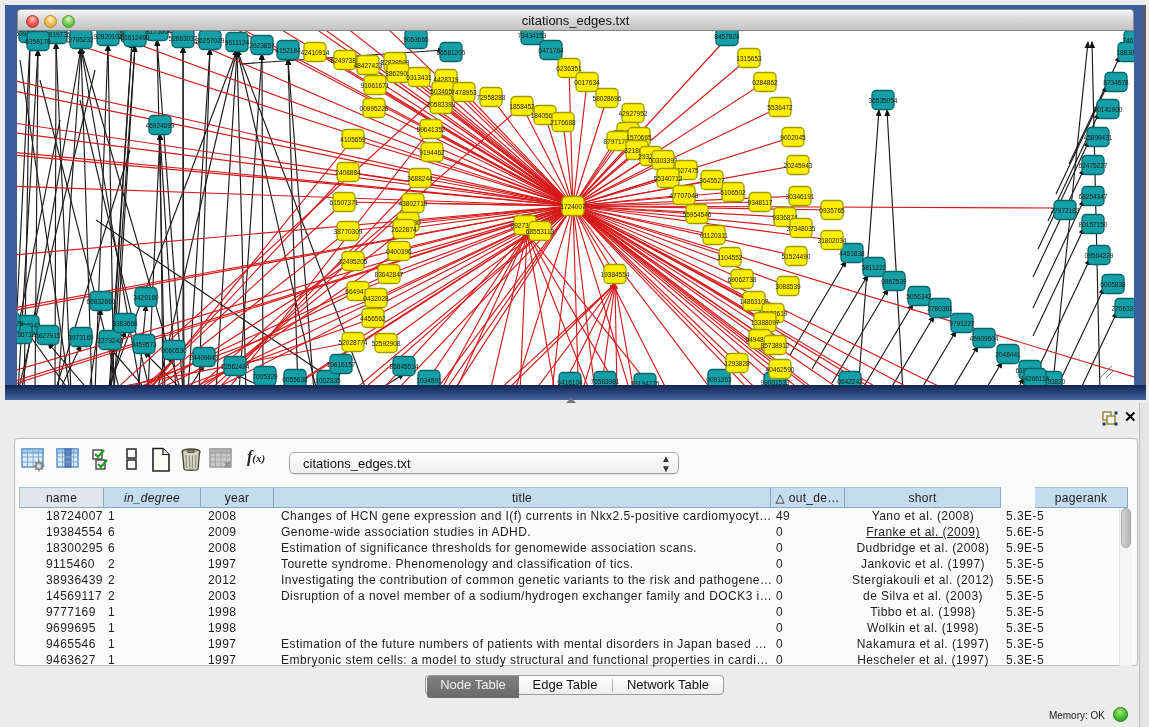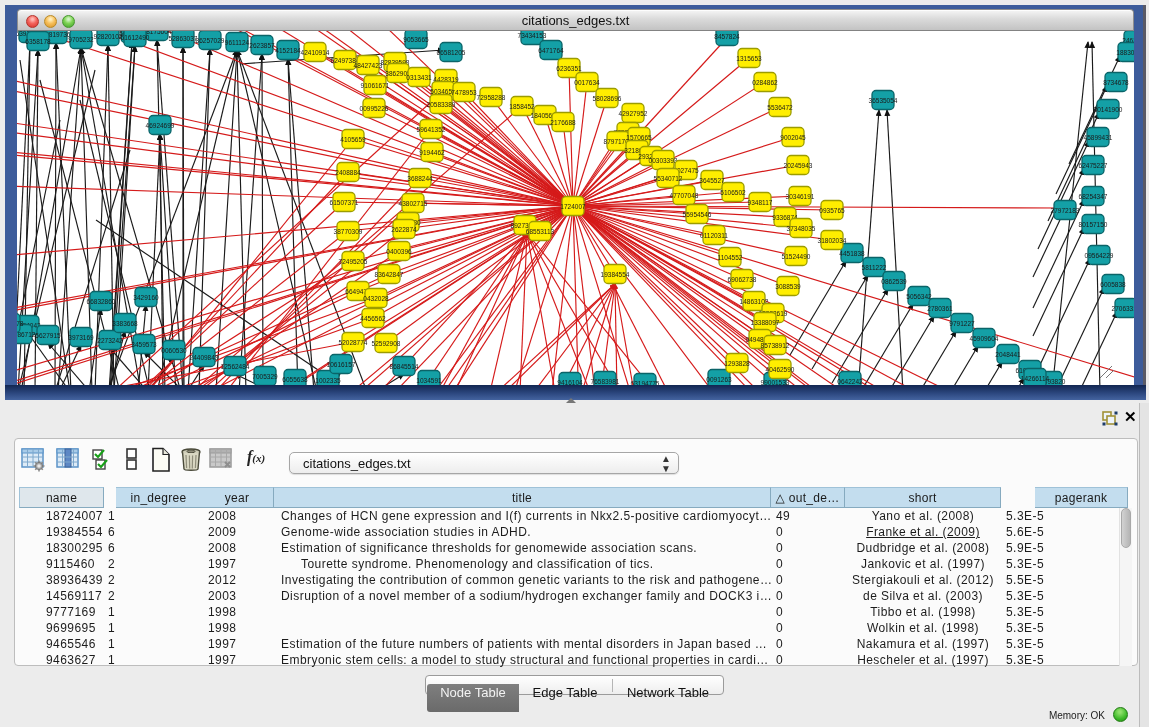--- a/index.html
+++ b/index.html
@@ -63,21 +63,21 @@
 #vscroll { position:absolute; left:1104px; top:69px; width:13px; height:158px;
   background:#f5f5f5; border-left:1px solid #e2e2e2; }
 #vthumb { position:absolute; left:1px; top:0px; width:10px; height:40px;
   background:linear-gradient(90deg,#d2d2d2,#b4b4b4); border:1px solid #a8a8a8;
   border-radius:6px; }
 
 
 #tabs { position:absolute; left:425px; top:243px; width:299px; height:20px;
   background:linear-gradient(#ffffff,#eeeeee); border:1px solid #9b9b9b;
   border-radius:4px; font-size:13px; color:#111; }
-#tabs .seg { position:absolute; top:0; height:28px; line-height:18px; text-align:center;margin-top:8px; }
+#tabs .seg { position:absolute; top:0; height:22px; line-height:18px; text-align:center; }
 #tabs .sel { background:linear-gradient(#7f7f7f,#6a6a6a); color:#f3f3f3;
   border-radius:3px 0 0 3px; }
 #tabs .div { position:absolute; top:3px; width:1px; height:13px; background:#b5b5b5; }
 
 #memline { position:absolute; left:0; top:700px; width:1149px; height:27px; }
 #memline .mt { position:absolute; right:44px; top:10px; font-size:10px; color:#222; }
 #memok { position:absolute; left:1113px; top:7px; width:15px; height:15px; border-radius:50%;
   background:radial-gradient(circle at 45% 30%, #8fe06a 10%, #3db929 60%, #259314 95%);
   border:1px solid #1f7a11; }
 
@@ -997,21 +997,21 @@
             <path d="M16,15 l5,5 M21,15 l-5,5" stroke="#8e8e8e" stroke-width="2"></path>
           </svg>
           <div class="ico" style="left:228px;top:3px;width:30px;font-family:'Liberation Serif',serif;font-style:italic;font-weight:bold;font-size:16px;color:#222;">f<span style="font-size:11px;">(x)</span></div>
         <div id="combo">
           <div class="ct">citations_edges.txt</div>
           <div class="ar">▲<br>▼</div>
         </div>
       </div>
       <div id="thead">
         <div class="hc first" style="left:0px;width:85px;">name</div>
-        <div class="hc" style="left:97px;width:86px;">in_degree</div>
+        <div class="hc" style="left:85px;width:97px;font-style:italic;">in_degree</div>
         <div class="hc" style="left:182px;width:73px;">year</div>
         <div class="hc" style="left:255px;width:497px;">title</div>
         <div class="hc" style="left:752px;width:74px;">△ out_de…</div>
         <div class="hc" style="left:826px;width:156px;">short</div>
         <div class="hc" style="left:1016px;width:93px;">pagerank</div>
       </div>
       <div id="rows">
           <div class="row">
             <span class="c" style="left:27px;">18724007</span>
             <span class="c" style="left:89px;">1</span>
@@ -1036,21 +1036,21 @@
             <span class="c" style="left:189px;">2008</span>
             <span class="c ell" style="left:262px;width:492px;">Estimation of significance thresholds for genomewide association scans.</span>
             <span class="c" style="left:757px;">0</span>
             <span class="c" style="left:826px;width:156px;text-align:center;">Dudbridge et al. (2008)</span>
             <span class="c" style="left:987px;">5.9E‑5</span>
           </div>
 <div class="row">
             <span class="c" style="left:27px;">9115460</span>
             <span class="c" style="left:89px;">2</span>
             <span class="c" style="left:189px;">1997</span>
-            <span class="c ell" style="left:262px;width:492px;margin-left:20px;">Tourette syndrome. Phenomenology and classification of tics.</span>
+            <span class="c ell" style="left:262px;width:492px;">Tourette syndrome. Phenomenology and classification of tics.</span>
             <span class="c" style="left:757px;">0</span>
             <span class="c" style="left:826px;width:156px;text-align:center;">Jankovic et al. (1997)</span>
             <span class="c" style="left:987px;">5.3E‑5</span>
           </div>
 <div class="row">
             <span class="c" style="left:27px;">38936439</span>
             <span class="c" style="left:89px;">2</span>
             <span class="c" style="left:189px;">2012</span>
             <span class="c ell" style="left:262px;width:492px;">Investigating the contribution of common genetic variants to the risk and pathogenesis of ADHD</span>
             <span class="c" style="left:757px;">0</span>

